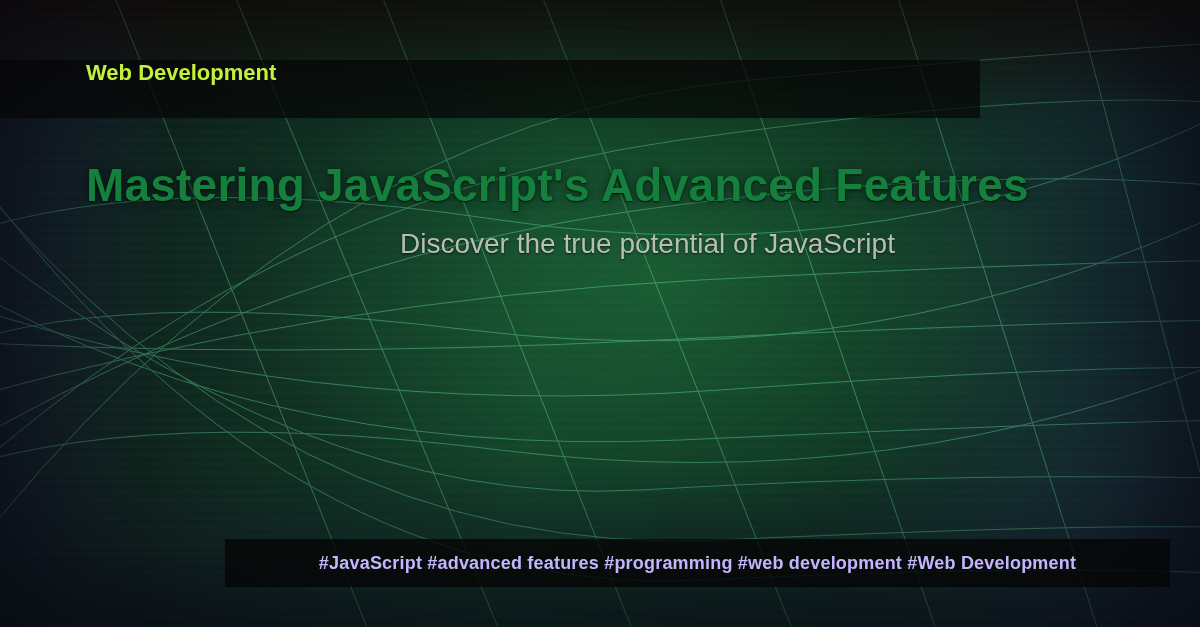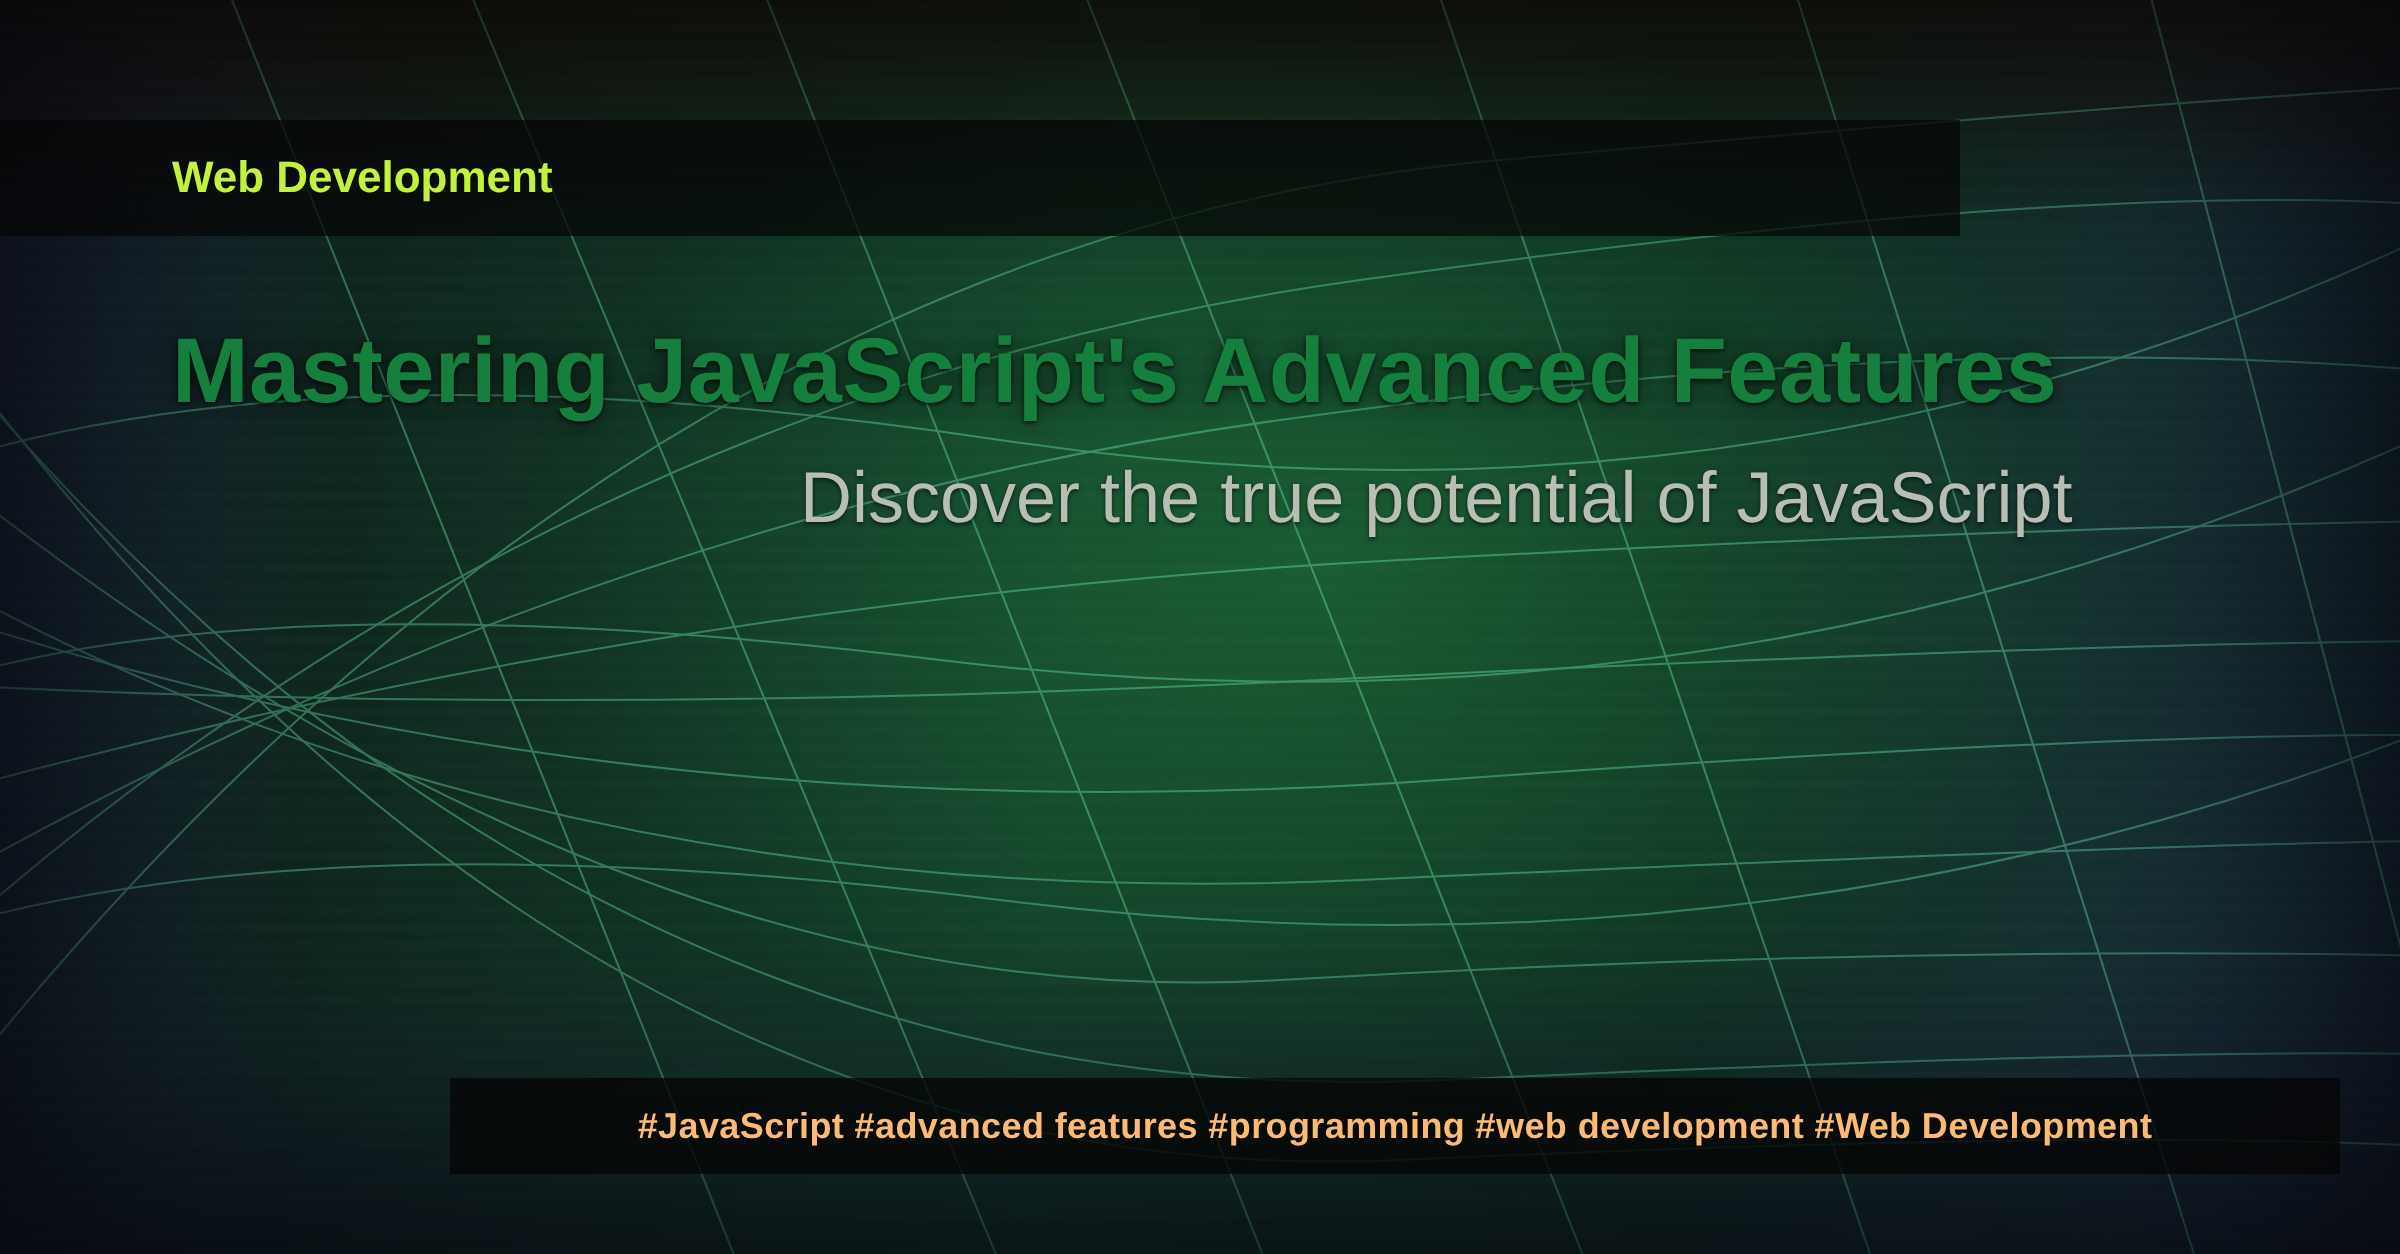--- a/index.html
+++ b/index.html
@@ -76,21 +76,21 @@
     }
 
     .category-bar {
       position: absolute;
       top: 60px;
       left: 0;
       width: 980px;
       height: 58px;
       background: rgba(5,5,5,0.72);
       display: flex;
-      align-items: center;
+      align-items: flex-start;
       padding-left: 86px;
     }
 
     .category-text {
       color: #c3f23c;
       font-size: 22px;
       font-weight: 700;
     }
 
     .title {
@@ -102,40 +102,40 @@
       font-weight: 700;
       text-shadow: 0 1px 2px rgba(0,0,0,0.7), 0 0 12px rgba(0,0,0,0.5);
       letter-spacing: 0.2px;
     }
 
     .subtitle {
       position: absolute;
       top: 228px;
       left: 400px;
       color: #b9beb5;
-      font-size: 36px;
+      font-size: 28px;
       font-weight: 400;
       text-shadow: 0 1px 2px rgba(0,0,0,0.6);
     }
 
     .tags-bar {
       position: absolute;
       bottom: 40px;
       right: 30px;
       left: 225px;
       height: 48px;
       background: rgba(5,5,5,0.78);
       display: flex;
       align-items: center;
       justify-content: center;
       padding: 0 20px;
     }
 
     .tags-text {
-      color: #fdba74;
+      color: #c4b5fd;
       font-size: 18px;
       font-weight: 700;
       white-space: nowrap;
       letter-spacing: 0.2px;
     }
   </style>
 </head>
 <body>
 
 <div class="background"></div>

